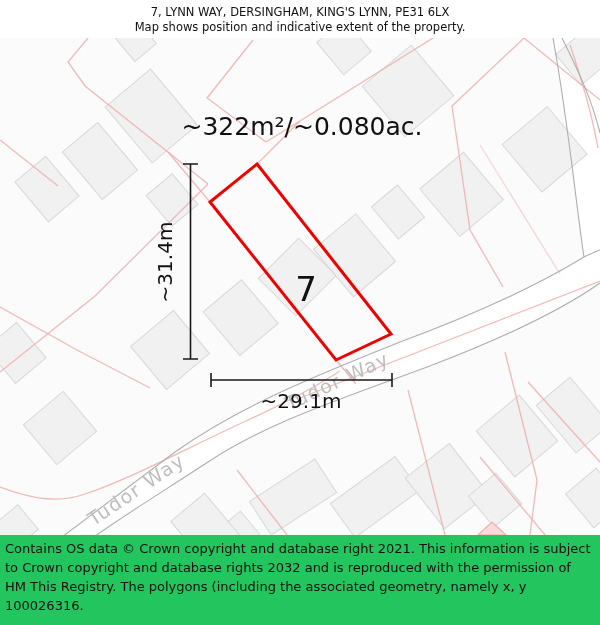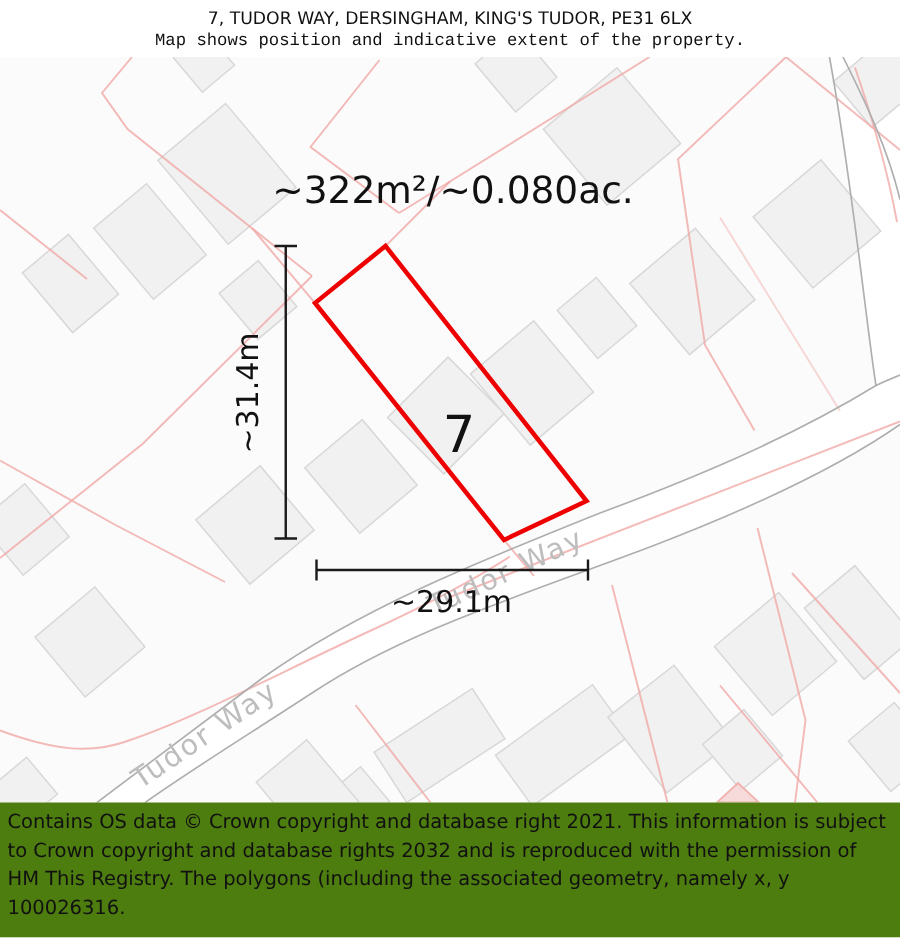--- a/index.html
+++ b/index.html
@@ -11,48 +11,48 @@
   body{
     width:600px;height:625px;position:relative;background:#ffffff;
     font-family:"DejaVu Sans","Liberation Sans",sans-serif;color:var(--text-dark);
     overflow:hidden;
   }
   .header{
     position:absolute;top:0;left:0;width:600px;height:38px;background:#ffffff;
     text-align:center;z-index:3;
   }
   .header .title{font-size:11.5px;line-height:15px;padding-top:5px;white-space:nowrap;}
-  .header .subtitle{font-size:11.5px;line-height:15px;white-space:nowrap;font-family:Liberation Mono, monospace;}
+  .header .subtitle{font-size:11.5px;line-height:15px;white-space:nowrap;}
   .map-wrap{position:absolute;top:38px;left:0;width:600px;height:497px;z-index:1;}
   svg{display:block;}
   .bld{fill:var(--building-fill);stroke:var(--building-stroke);stroke-width:1;}
   .pk{stroke:var(--parcel-pink);fill:none;stroke-width:1.3;opacity:.8;}
   .pk.lt{opacity:.45;}
   .pkfill{fill:#f5d8d6;stroke:var(--parcel-pink);stroke-width:1.2;opacity:.9;}
   .rd{stroke:var(--road-edge);fill:none;stroke-width:1.1;}
   .roadfill{fill:#ffffff;stroke:none;}
   .mapbg{fill:var(--map-bg);stroke:none;}
   .red{stroke:var(--accent-red);fill:none;stroke-width:3;stroke-linejoin:miter;}
   .dim{stroke:#1a1a1a;stroke-width:1.6;fill:none;}
   text{font-family:"DejaVu Sans","Liberation Sans",sans-serif;}
   .maplabel{fill:#111;font-size:25px;}
   .dimlabel{fill:#111;font-size:20px;}
   .plotnum{fill:#111;font-size:34px;}
   .street{fill:var(--street-label);font-size:19px;letter-spacing:1.5px;}
   .footer{
-    position:absolute;top:535px;left:0;width:600px;height:90px;background:#4d7c0f;
+    position:absolute;top:535px;left:0;width:600px;height:90px;background:#22c55e;
     z-index:3;box-sizing:border-box;padding:4px 2px 0 5px;
   }
   .footer span{display:block;font-size:13px;line-height:19px;}
 </style>
 </head>
 <body>
 
 <div class="header">
-  <div class="title">7, TUDOR WAY, DERSINGHAM, KING'S TUDOR, PE31 6LX</div>
+  <div class="title">7, LYNN WAY, DERSINGHAM, KING'S LYNN, PE31 6LX</div>
   <div class="subtitle">Map shows position and indicative extent of the property.</div>
 </div>
 
 <div class="map-wrap">
 <svg width="600" height="497" viewBox="0 38 600 497">
 
   <rect class="mapbg" x="0" y="38" width="600" height="497"></rect>
 
   <g>
     <path class="roadfill" d="M 62,537 C 95,512 135,482 175,452 C 240,406 315,376 400,342 C 470,316 530,290 584,257 C 590,254 595,252 600,250

